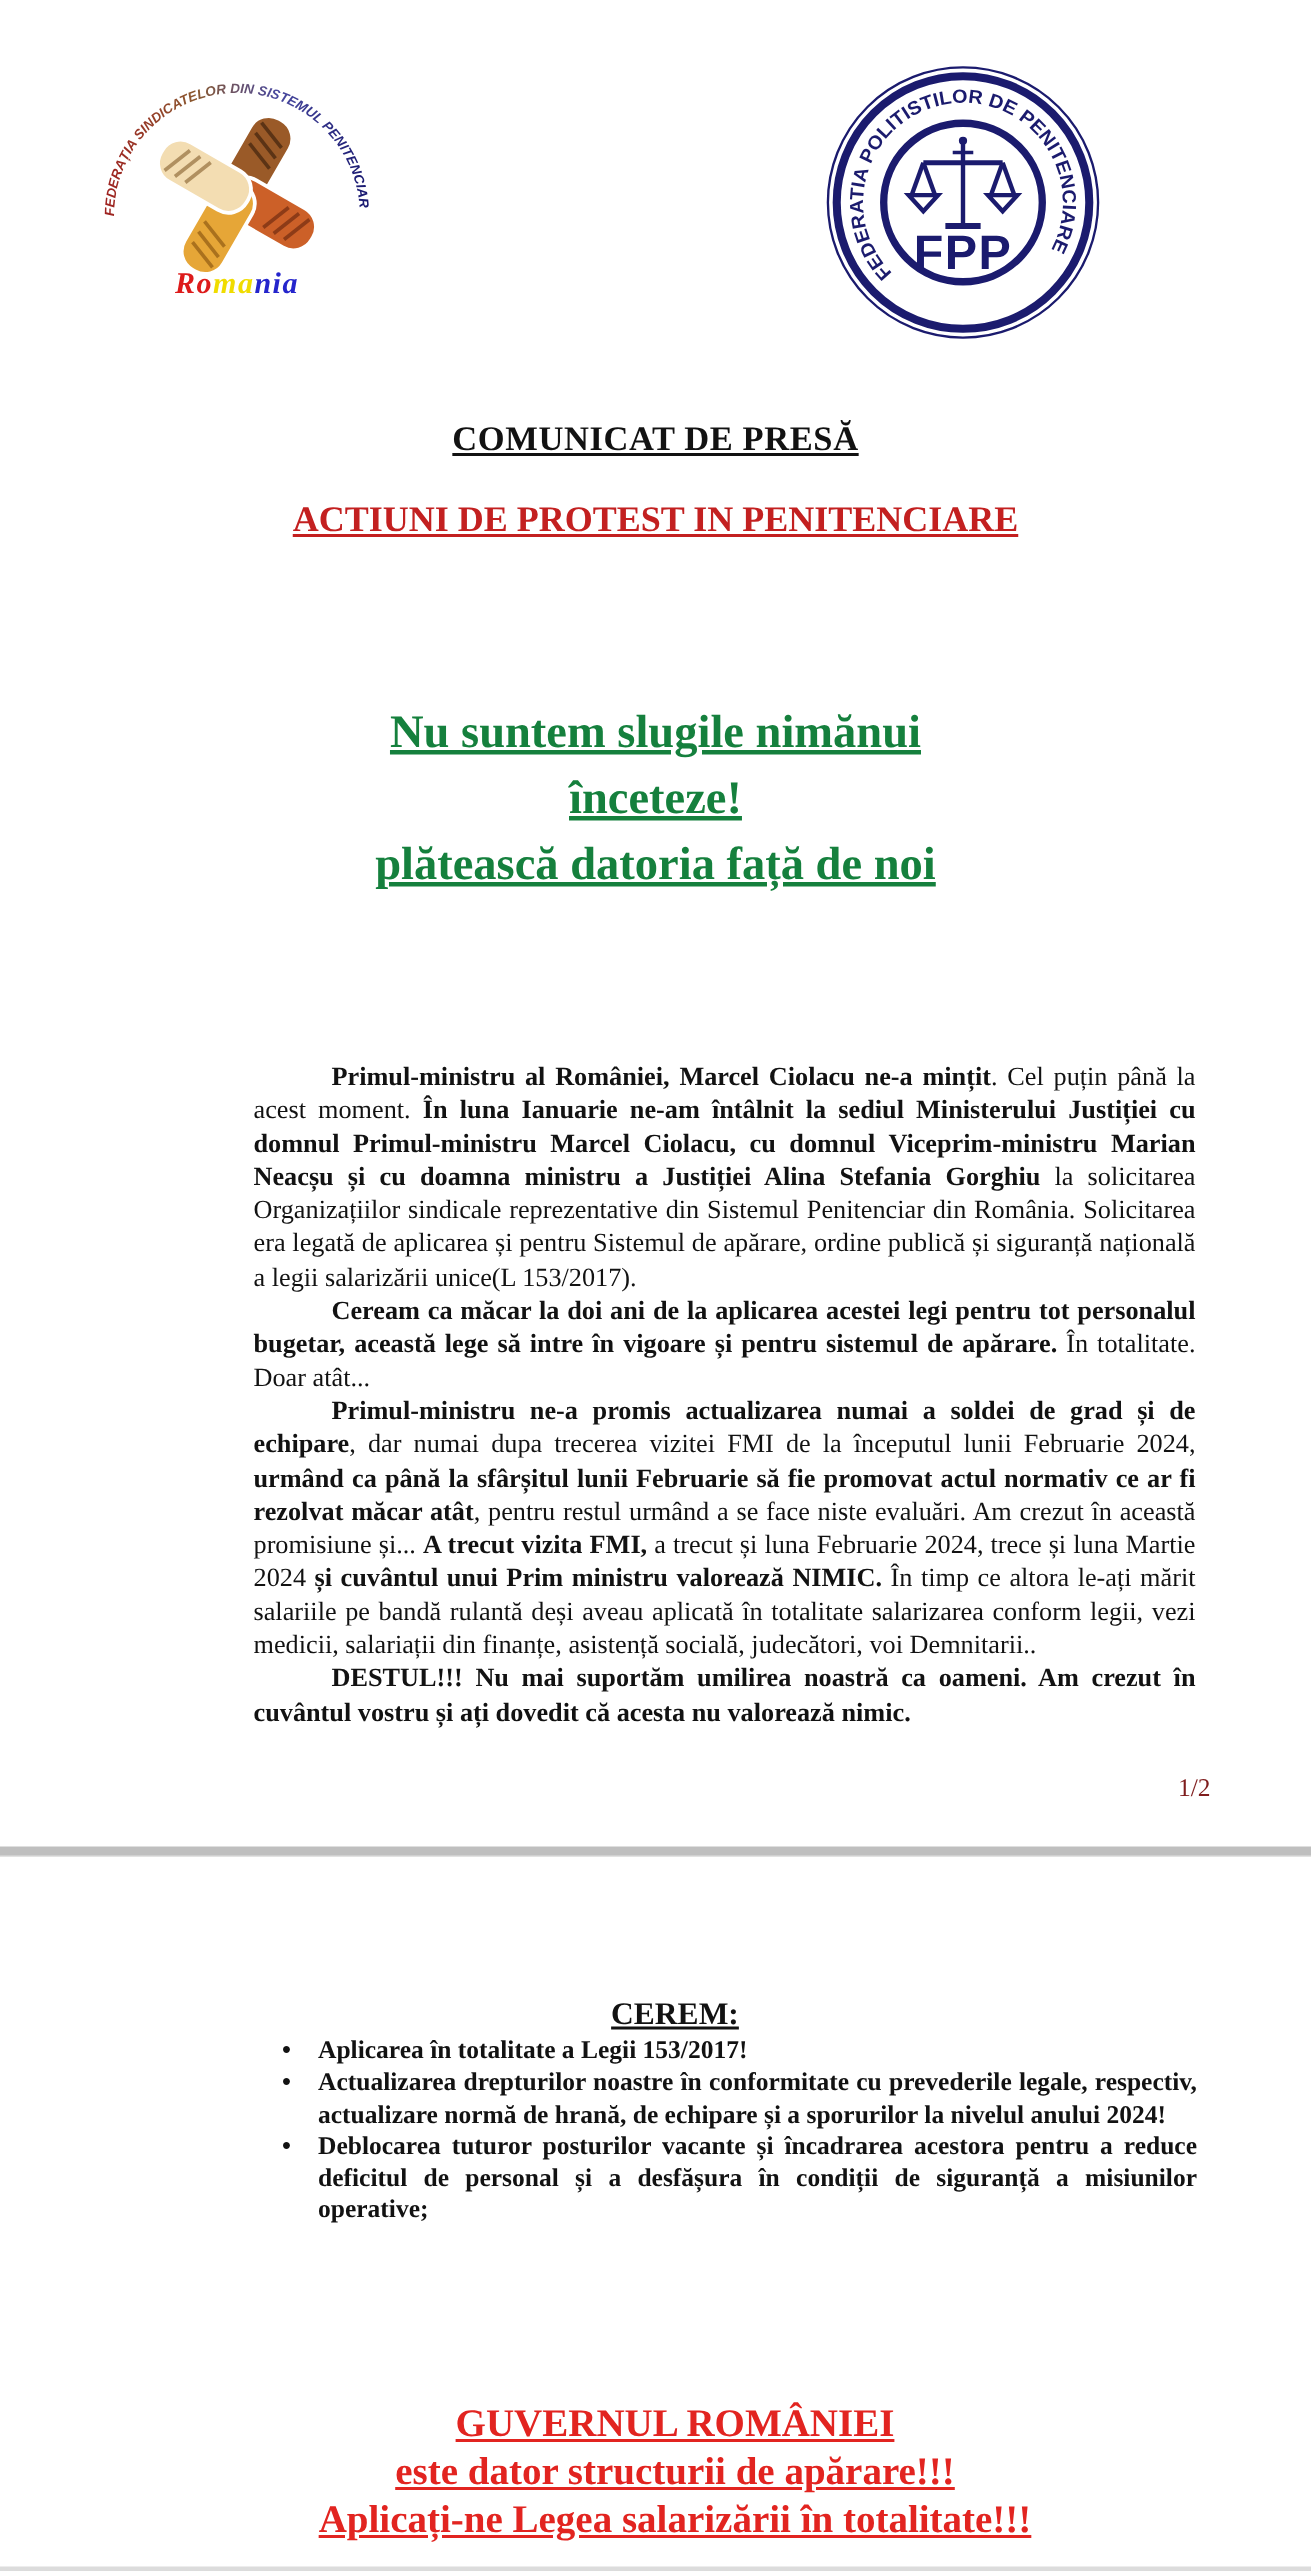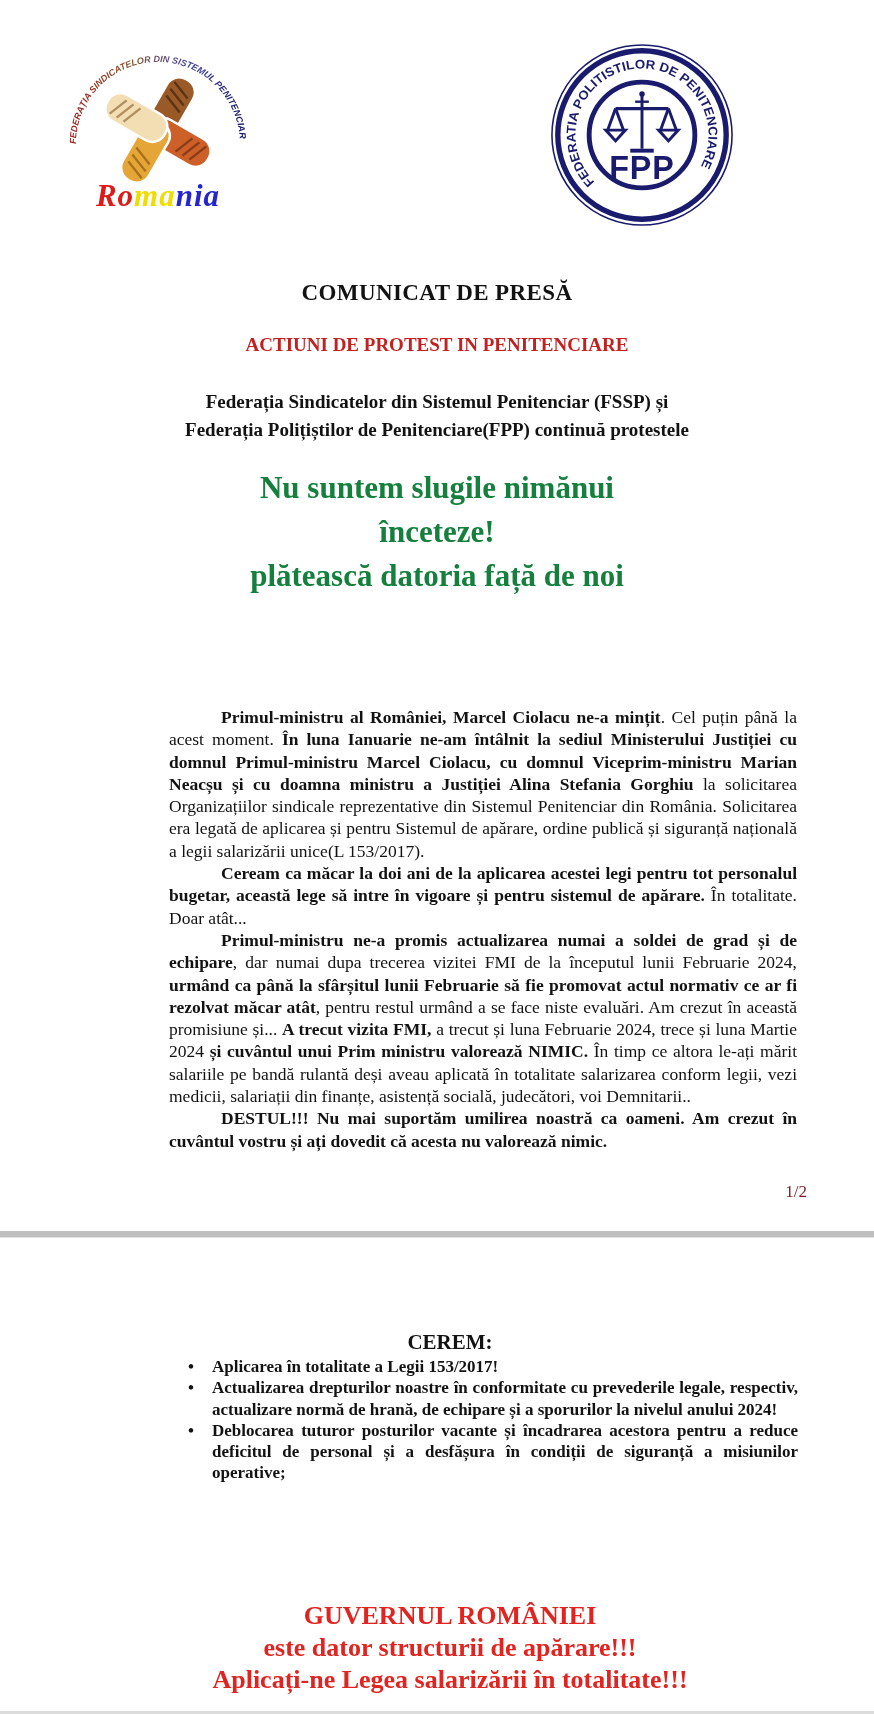--- a/index.html
+++ b/index.html
@@ -1,37 +1,37 @@
 <!DOCTYPE html>
 <html><head>
 <meta charset="utf-8">
 <style>
   html,body { margin:0; padding:0; background:#ffffff; }
   .page {
     position:relative; width:874px; height:1714px; background:#ffffff;
     font-family:"Liberation Serif", serif; color:#121212; overflow:hidden;
   }
   .abs { position:absolute; }
-  .center { text-align:center; }
+  .center { text-align:center;text-decoration:underline; }
 
   
   .logo-left  { left:56px; top:26px; width:204px; height:204px; }
   .logo-right { left:549px; top:42px; width:186px; height:190px; }
   .romania {
     position:absolute; left:0; top:152px; width:204px; text-align:center;
     font-family:"Liberation Serif", serif; font-weight:bold; font-style:italic;
-    font-size:31px; letter-spacing:1px;
+    font-size:20px; letter-spacing:1px;
   }
   .romania .r1 { color:#dd1b1b; }
   .romania .r2 { color:#f0dc00; }
   .romania .r3 { color:#2525cc; }
 
   
   .doc-title { left:0; top:280px; width:874px; font-size:23px; font-weight:bold; letter-spacing:.4px; }
-  .protest   { left:0; top:334px; width:874px; font-size:19px; font-weight:bold; color:#c32020; }
+  .protest   { left:0; top:334px; width:874px; font-size:24px; font-weight:bold; color:#c32020; }
   .orgs      { left:0; top:388px; width:874px; font-size:19px; font-weight:bold; line-height:28px; }
   .headline  { left:0; top:466px; width:874px; font-size:31px; font-weight:bold; line-height:44px; color:#15803d; }
 
   
   .body-text {
     left:169px; top:706px; width:628px;
     font-size:17.5px; line-height:22.3px; text-align:justify;
   }
   .body-text p { margin:0; text-indent:52px; }
   .b { font-weight:bold; }
@@ -119,24 +119,20 @@
         <path d="M 17,-5 L 37,-5 L 27,6 Z"></path>
         <line x1="-12" y1="16" x2="12" y2="16" stroke-width="4"></line>
       </g>
       <text x="0" y="45" text-anchor="middle" class="ringtext" font-size="33" fill="#1b1b6e" letter-spacing="1">FPP</text>
     </svg>
   </div>
 
   <div class="abs center doc-title">COMUNICAT DE PRESĂ</div>
   <div class="abs center protest">ACTIUNI DE PROTEST IN PENITENCIARE</div>
 
-  <div class="abs center orgs">
-    <div>Federația Sindicatelor din Sistemul Penitenciar (FSSP) și</div>
-    <div>Federația Polițiștilor de Penitenciare(FPP) continuă protestele</div>
-  </div>
 
   <div class="abs center headline">
     <div>Nu suntem slugile nimănui</div>
     <div>înceteze!</div>
     <div>plătească datoria față de noi</div>
   </div>
 
   <div class="abs body-text">
     <p><span class="b">Primul-ministru al României, Marcel Ciolacu ne-a mințit</span><span>. Cel puțin până la acest moment.  </span><span class="b">În luna Ianuarie ne-am întâlnit la sediul Ministerului Justiției cu domnul Primul-ministru Marcel Ciolacu, cu domnul Viceprim-ministru Marian Neacșu și cu doamna ministru a Justiției Alina Stefania Gorghiu</span><span> la solicitarea Organizațiilor sindicale reprezentative din Sistemul Penitenciar din România. Solicitarea era legată de aplicarea și pentru Sistemul de apărare, ordine publică și siguranță națională a legii salarizării unice(L 153/2017).</span></p>
     <p><span class="b">Ceream  ca măcar la doi ani de la aplicarea acestei legi pentru tot personalul bugetar, această lege să intre în vigoare și pentru sistemul de apărare.</span><span> În totalitate. Doar atât...</span></p>

